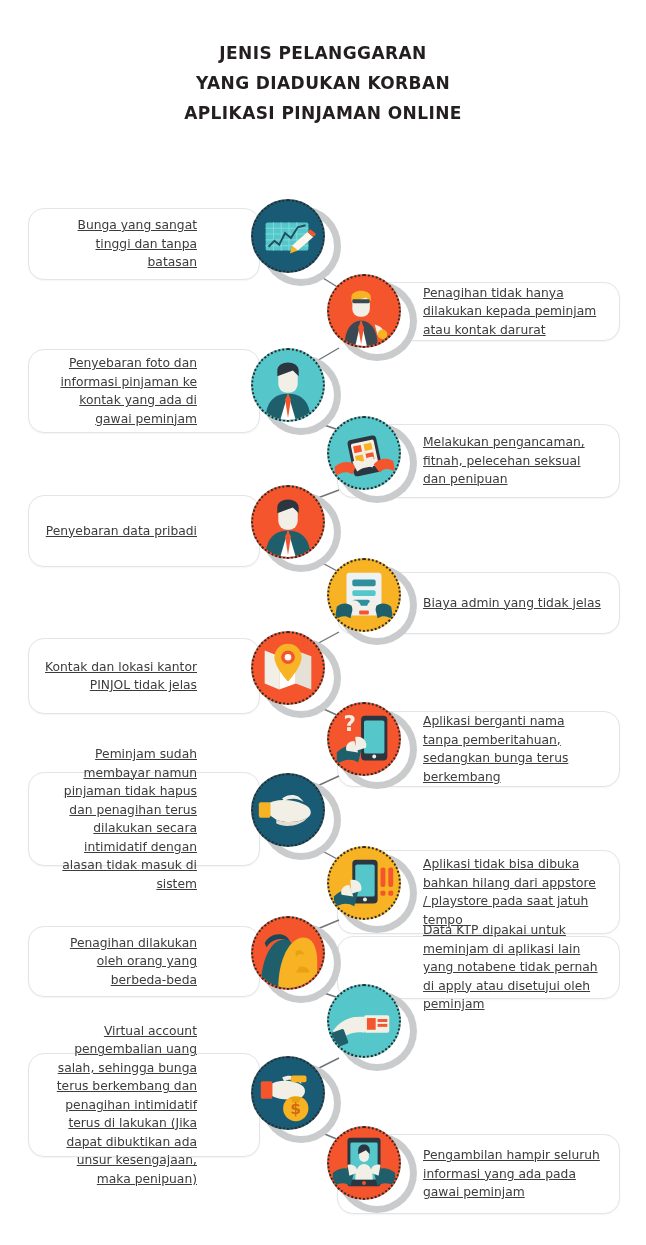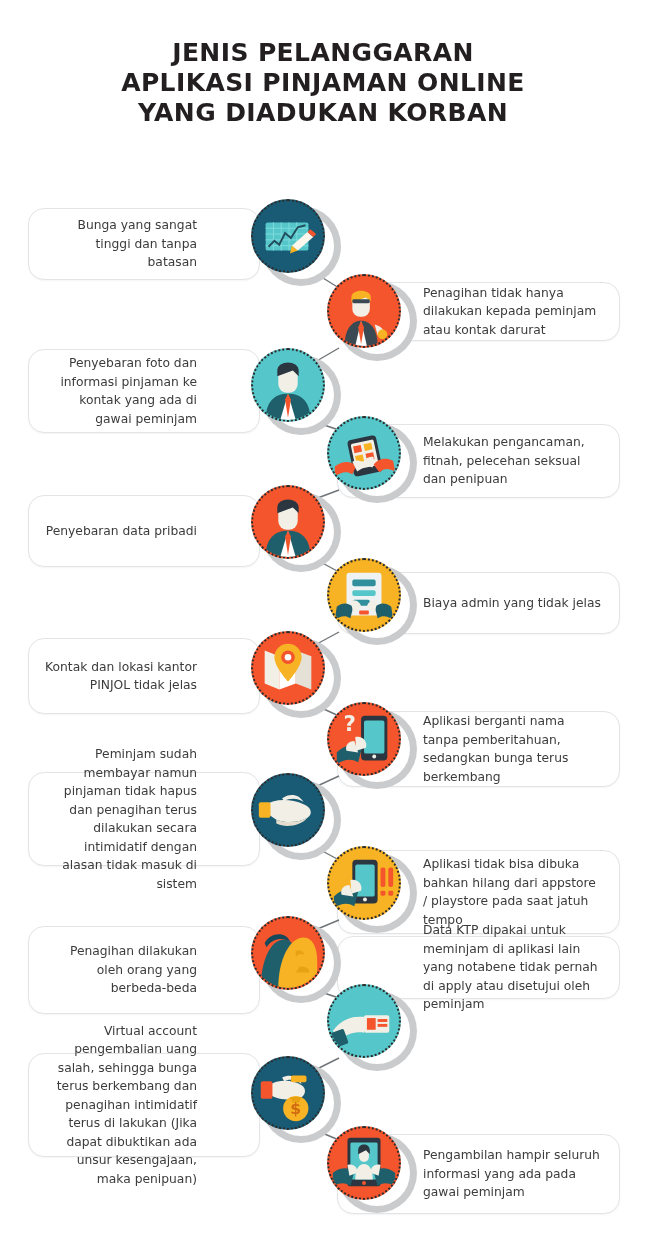--- a/index.html
+++ b/index.html
@@ -11,21 +11,21 @@
     position:relative;
   }
   #page{position:relative;width:646px;height:1245px;}
 
   
   .title{
     position:absolute;left:0;top:38px;width:646px;
     text-align:center;
     font-family:"DejaVu Sans", sans-serif;
     font-weight:bold;
-    font-size:25px;
+    font-size:17px;
     line-height:30px;
     letter-spacing:0.4px;
     color:#231f20;
   }
   .title .tl{display:block;}
 
   
   .row{position:absolute;left:0;width:646px;height:100px;}
 
   
@@ -39,20 +39,21 @@
     display:flex;
     align-items:center;
     z-index:1;
   }
   .box .txt{
     width:100%;
     font-size:12.3px;
     line-height:18.5px;
     color:#3c3c3c;
     font-family:"DejaVu Sans", sans-serif;
+    text-decoration:underline;
   }
 
   .row.left .box{
     left:28px;
     text-align:right;
     padding:10px 62px 10px 16px;
   }
   .row.right .box{
     left:337px;
     text-align:left;
@@ -94,22 +95,22 @@
   .connector{position:absolute;z-index:2;pointer-events:none;}
   .connector svg{display:block;}
 </style>
 </head>
 <body>
 
 <div id="page">
 
   <div class="title">
     <span class="tl">JENIS PELANGGARAN</span>
+    <span class="tl">YANG DIADUKAN KORBAN</span>
     <span class="tl">APLIKASI PINJAMAN ONLINE</span>
-    <span class="tl">YANG DIADUKAN KORBAN</span>
   </div>
 
   <div id="rows">
       <div class="row left" style="top: 0px; height: 0px;">
         <div class="box" style="top: 208px; height: 72px; width: 232px;">
           <div class="txt">Bunga yang sangat tinggi dan tanpa batasan</div>
         </div>
         <div class="iconwrap" style="left: 249px; top: 197px;">
           <div class="ring"></div>
           <div class="disc c-navy">
@@ -303,21 +304,21 @@
         <rect x="53" y="20" width="5" height="20" rx="2"></rect>
         <rect x="61" y="20" width="5" height="20" rx="2"></rect>
         <rect x="53" y="44" width="5" height="5" rx="1.5"></rect>
         <rect x="61" y="44" width="5" height="5" rx="1.5"></rect>
       </g>
     </svg>
           </div>
         </div>
       </div>
       <div class="row left" style="top: 0px; height: 0px;">
-        <div class="box" style="top: 926px; height: 88px; width: 232px;">
+        <div class="box" style="top: 926px; height: 71px; width: 232px;">
           <div class="txt">Penagihan dilakukan oleh orang yang berbeda-beda</div>
         </div>
         <div class="iconwrap" style="left: 249px; top: 914px;">
           <div class="ring"></div>
           <div class="disc c-orange">
     <svg width="72" height="72" viewBox="0 0 72 72">
       <path d="M8 72 C8 44 18 22 32 22 C40 22 44 30 44 40 L44 72 Z" fill="#1f5f6b"></path>
       <path d="M12 26 C18 14 34 14 38 24 C32 20 20 20 14 30 Z" fill="#17495c"></path>
       <path d="M26 72 C26 42 38 20 52 20 C62 20 66 32 66 44 L66 72 Z" fill="#f7b323"></path>
       <path d="M44 34 C48 32 52 34 53 38 C50 36 46 37 44 40 Z" fill="#e8a113"></path>

